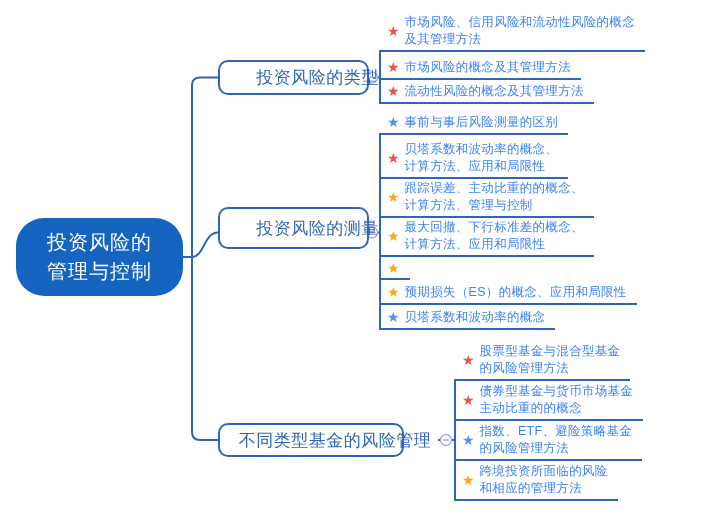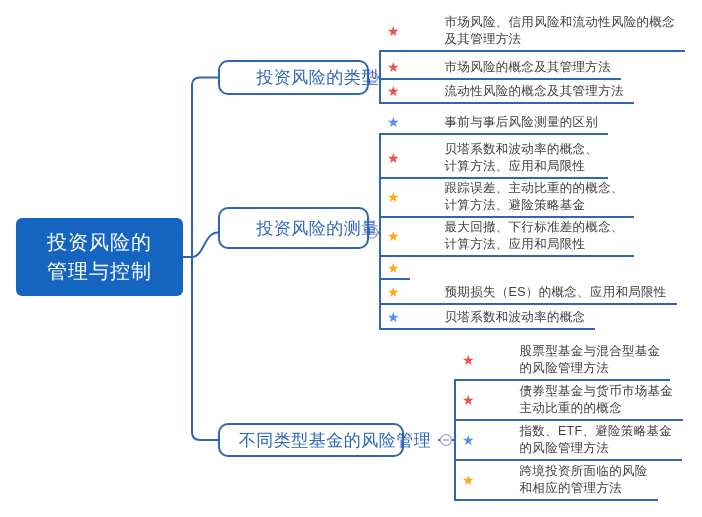--- a/index.html
+++ b/index.html
@@ -1,26 +1,26 @@
 <!DOCTYPE html>
 <html><head>
 <meta charset="utf-8">
 <style>
   html,body{margin:0;padding:0;background:#fff;font-family:"Liberation Sans",sans-serif;}
   .canvas{position:relative;width:702px;height:517px;background:#ffffff;overflow:hidden;}
   svg.connectors{position:absolute;left:0;top:0;z-index:1;}
   .node{position:absolute;z-index:2;display:flex;align-items:center;justify-content:center;box-sizing:border-box;}
-  .root-node{background:#1565C0;color:#fff;border-radius:6px;font-size:20px;line-height:1.45;
+  .root-node{background:#1565C0;color:#fff;border-radius:28px;font-size:20px;line-height:1.45;
     text-align:center;white-space:pre-line;letter-spacing:1px;}
   .branch-node{background:#fff;border:2px solid #2E66B3;border-radius:10px;color:#2E66B3;
     font-size:17px;white-space:nowrap;letter-spacing:0.5px;padding-left:48px;}
   .child{position:absolute;z-index:2;display:flex;align-items:center;gap:5px;
     border-bottom:2px solid #2E66B3;padding:1px 10px 3px 7px;box-sizing:border-box;}
   .star{font-size:14px;line-height:1;flex:0 0 auto;}
-  .child-text{font-size:12.5px;color:#404040;line-height:1.32;white-space:pre-line;letter-spacing:0.3px;margin-left:40px;}
+  .child-text{font-size:12.5px;color:#3b82f6;line-height:1.32;white-space:pre-line;letter-spacing:0.3px;}
 </style>
 </head>
 <body>
 
 <div class="canvas">
 
   <svg class="connectors" width="702" height="517" viewBox="0 0 702 517">
 
     <path d="M 183 257 H 192" stroke="#2E66B3" stroke-width="2" fill="none"></path>
 
@@ -86,21 +86,21 @@
     <span class="child-text">事前与事后风险测量的区别</span>
   </div>
   <div class="child" style="left:380px;bottom:338px">
     <span class="star" style="color: rgb(232, 83, 78);">★</span>
     <span class="child-text">贝塔系数和波动率的概念、
 计算方法、应用和局限性</span>
   </div>
   <div class="child" style="left:380px;bottom:299px">
     <span class="star" style="color: rgb(251, 172, 23);">★</span>
     <span class="child-text">跟踪误差、主动比重的的概念、
-计算方法、避险策略基金</span>
+计算方法、管理与控制</span>
   </div>
   <div class="child" style="left:380px;bottom:260px">
     <span class="star" style="color: rgb(251, 172, 23);">★</span>
     <span class="child-text">最大回撤、下行标准差的概念、
 计算方法、应用和局限性</span>
   </div>
   <div class="child" style="left:380px;bottom:237px">
     <span class="star" style="color: rgb(251, 172, 23);">★</span>
   </div>
   <div class="child" style="left:380px;bottom:212px">

